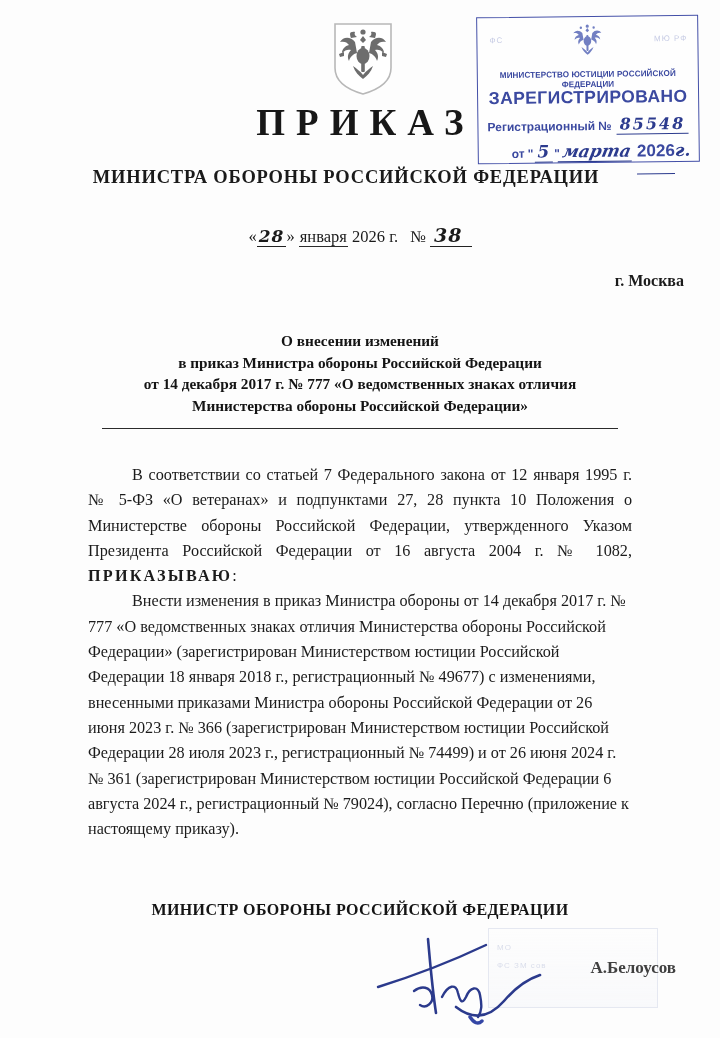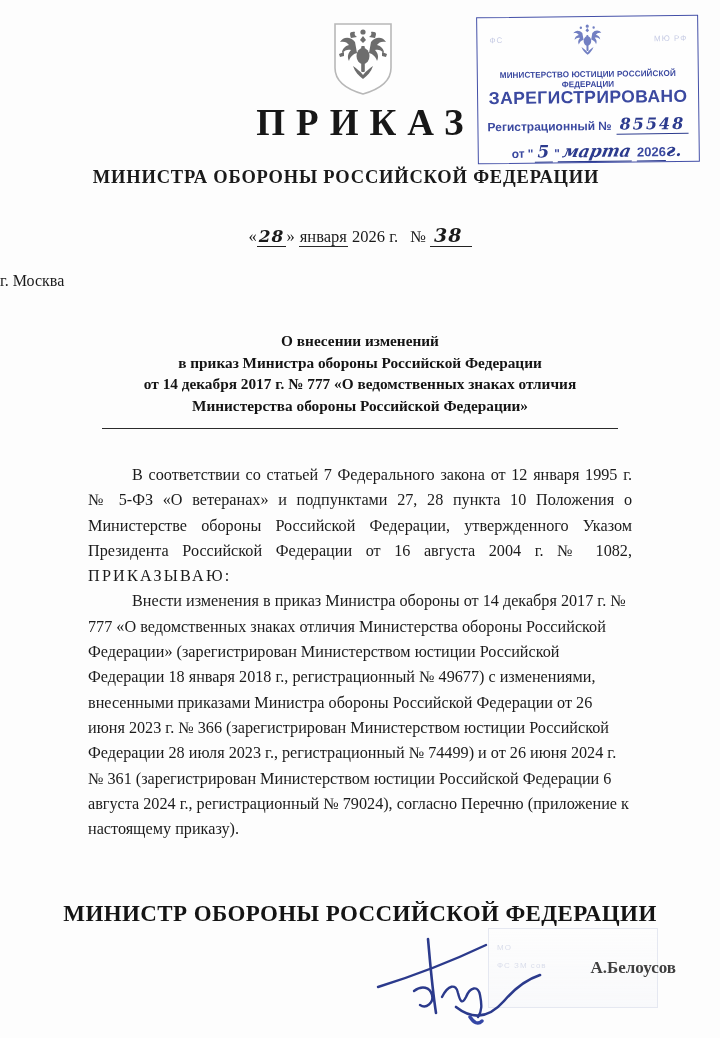--- a/index.html
+++ b/index.html
@@ -149,24 +149,24 @@
   .hand-yr-suffix {
     font-family: "DejaVu Serif", serif;
     font-style: italic;
     font-weight: bold;
     color: #2c3b8e;
     font-size: 17px;
   }
   .reg-year {
     font-family: "Liberation Sans", sans-serif;
     font-weight: bold;
-    font-size: 13px;
+    font-size: 17px;
     color: #3b49a0;
     border-bottom: 1.4px solid #2c3b8e;
-    padding-bottom: 1px;
+    padding-bottom: 12px;
     text-align: center;
   }
 
   
   .date-line {
     position: absolute;
     left: 0;
     top: 224px;
     width: 720px;
     text-align: center;
@@ -191,22 +191,23 @@
     border-bottom: 1.3px solid #222;
     padding: 0 9px 0 4px;
     letter-spacing: 1px;
     margin-left: 4px;
   }
   .city-line {
     position: absolute;
     left: 0;
     top: 272px;
     width: 684px;
-    text-align: left;
+    text-align: right;
     font-size: 16px;
+    font-weight: bold;
   }
 
   
   .subject {
     position: absolute;
     left: 60px;
     top: 330px;
     width: 600px;
     text-align: center;
     font-weight: bold;
@@ -233,33 +234,33 @@
     line-height: 25.3px;
     color: #1b1b1b;
   }
   .body-text p {
     margin: 0;
     text-align: justify;
     text-indent: 44px;
   }
   .body-text p:last-child { text-align: left; }
   .spaced-bold {
-    font-weight: normal;
+    font-weight: bold;
     letter-spacing: 2.2px;
   }
 
   
   .sig-title {
     position: absolute;
     left: 0;
     top: 901px;
     width: 720px;
     text-align: center;
     font-weight: bold;
-    font-size: 23px;
+    font-size: 16px;
     letter-spacing: 0.4px;
     color: #141414;
   }
   .sig-name {
     position: absolute;
     right: 44px;
     top: 958px;
     font-weight: bold;
     font-size: 17px;
     color: #404040;

